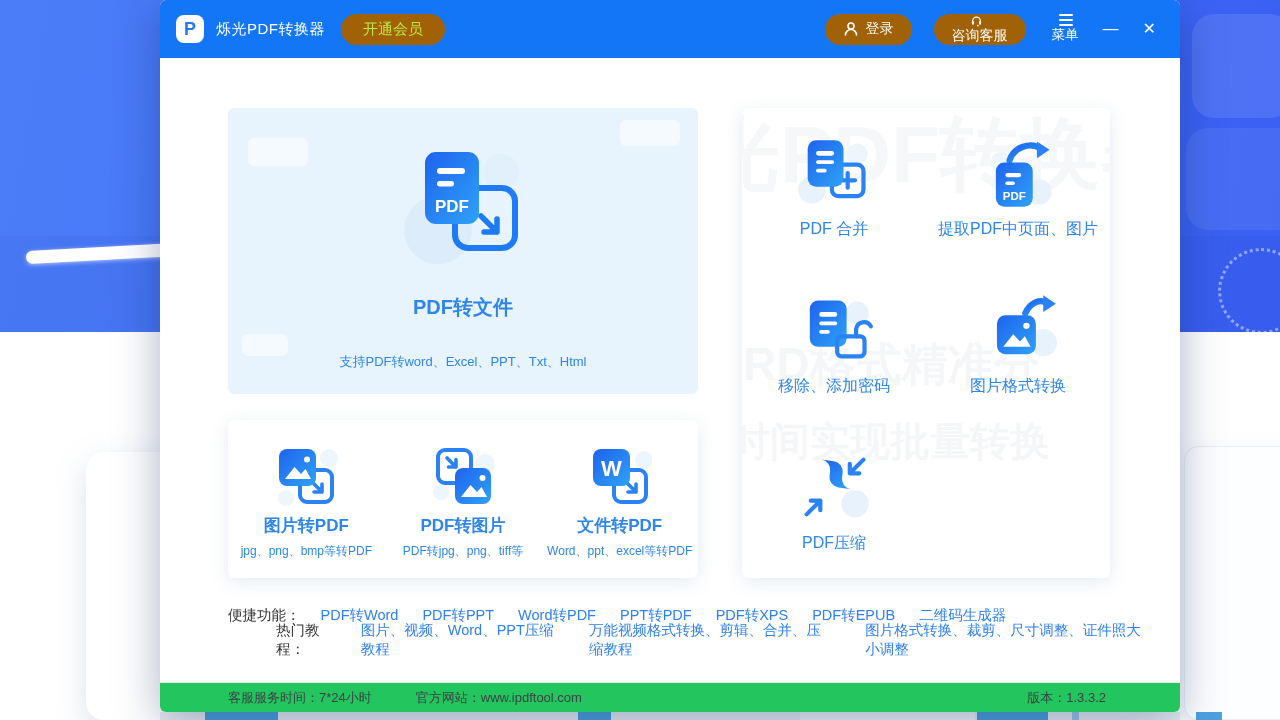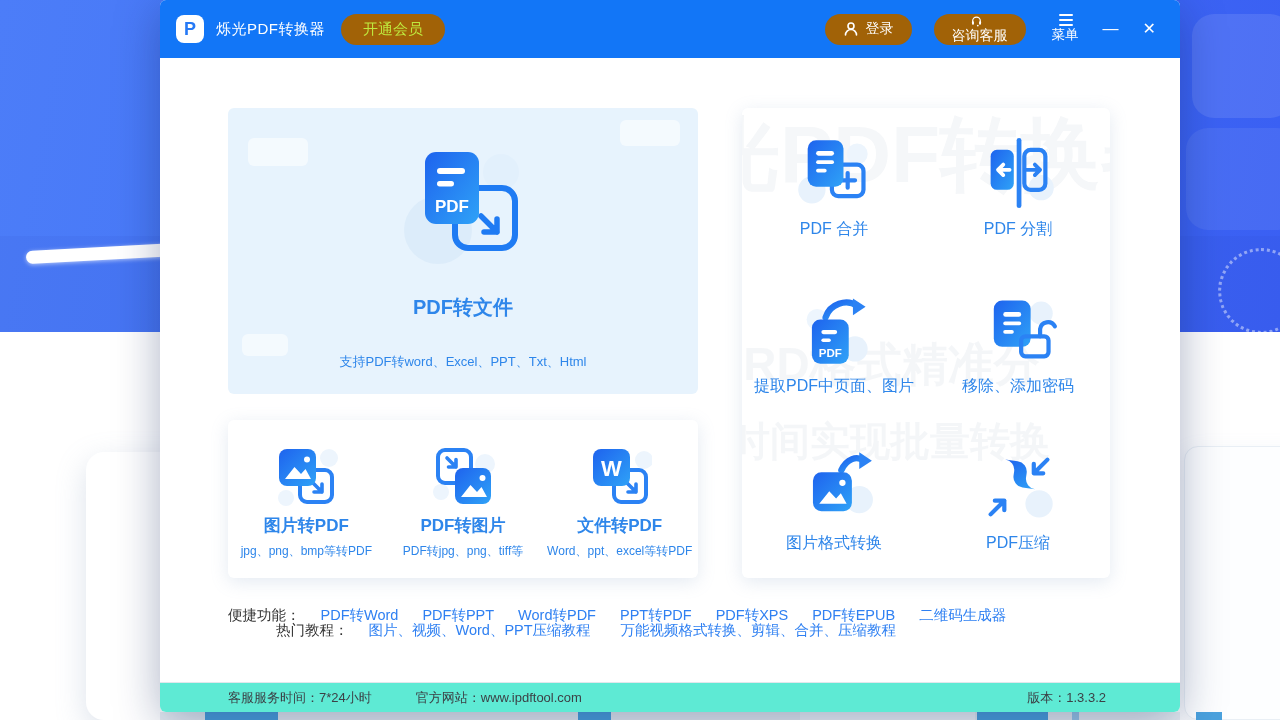--- a/index.html
+++ b/index.html
@@ -83,21 +83,21 @@
   .wm3 { position:absolute; left:-12px; top:306px; font-size:40px; }
 
   .link-row { position:absolute; left:68px; display:flex; align-items:center; font-size:14.5px; }
   .row-quick { top:548px; }
   .row-tut { top:563px;margin-left:48px; }
   .row-label { color:#333; margin-right:20px; }
   .row-quick a { margin-right:24px; }
   .row-tut a { margin-right:30px; }
   .link-row a { color:#2F80F2; text-decoration:none; cursor:pointer; }
 
-  .footer { position:absolute; left:0; right:0; bottom:0; height:30px; background:#5eead4;
+  .footer { position:absolute; left:0; right:0; bottom:0; height:30px; background:#22c55e;
     border-top:1px solid #E1E7EC; display:flex; align-items:center;
     padding:0 74px 0 68px; font-size:13px; color:#3C4146; }
   .site { margin-left:44px; }
   .version { margin-left:auto; }
 
   svg text { font-family:"Liberation Sans","DejaVu Sans",sans-serif; }
 </style>
 </head>
 <body>
 
@@ -240,31 +240,20 @@
           <rect x="36" y="30" width="30" height="30" rx="6" fill="none" stroke="#2B82F4" stroke-width="4"></rect>
           <path d="M51 38 v14 M44 45 h14" stroke="#2B82F4" stroke-width="4" stroke-linecap="round"></path>
           <rect x="13" y="7" width="34" height="44" rx="8" fill="url(#icg)"></rect>
           <rect x="21" y="17" width="17" height="4.5" rx="2.2" fill="#fff"></rect>
           <rect x="21" y="26" width="17" height="3.5" rx="1.7" fill="#fff"></rect>
           <rect x="21" y="34" width="10" height="3.5" rx="1.7" fill="#fff"></rect>
         </svg>
         <div class="tool-title">PDF 合并</div>
       </div>
 
-      <div class="tool-cell">
-        <svg width="80" height="80" viewBox="0 0 76 76">
-          <circle cx="60" cy="52" r="12" fill="#E8F2FC"></circle>
-          <rect x="12" y="16" width="22" height="38" rx="6" fill="url(#icg)"></rect>
-          <path d="M30 35 h-11 M19 35 l5 -5 M19 35 l5 5" stroke="#fff" stroke-width="3.6" stroke-linecap="round" stroke-linejoin="round" fill="none"></path>
-          <line x1="39" y1="7" x2="39" y2="69" stroke="#2B82F4" stroke-width="4.5" stroke-linecap="round"></line>
-          <rect x="44" y="16" width="20" height="38" rx="6" fill="none" stroke="#2B82F4" stroke-width="4"></rect>
-          <path d="M46 35 h13 M59 35 l-5 -5 M59 35 l-5 5" stroke="#2B82F4" stroke-width="3.6" stroke-linecap="round" stroke-linejoin="round" fill="none"></path>
-        </svg>
-        <div class="tool-title">PDF 分割</div>
-      </div>
 
       <div class="tool-cell">
         <svg width="80" height="80" viewBox="0 0 76 76">
           <circle cx="22" cy="28" r="10" fill="#EDF5FD"></circle>
           <circle cx="58" cy="56" r="12" fill="#E8F2FC"></circle>
           <path d="M30 26 C34 13, 50 8, 60 15" fill="none" stroke="url(#icg)" stroke-width="6" stroke-linecap="round"></path>
           <polygon points="56,8 68,16 56,24" fill="#2B82F4"></polygon>
           <rect x="17" y="28" width="35" height="42" rx="8" fill="url(#icg)"></rect>
           <rect x="26" y="38" width="15" height="4" rx="2" fill="#fff"></rect>
           <rect x="26" y="46" width="9" height="3.5" rx="1.7" fill="#fff"></rect>
@@ -317,20 +306,21 @@
       <a>PPT转PDF</a>
       <a>PDF转XPS</a>
       <a>PDF转EPUB</a>
       <a>二维码生成器</a>
     </div>
 
     <div class="link-row row-tut">
       <span class="row-label">热门教程：</span>
       <a>图片、视频、Word、PPT压缩教程</a>
       <a>万能视频格式转换、剪辑、合并、压缩教程</a>
+      <a>图片格式转换、裁剪、尺寸调整、证件照大小调整</a>
     </div>
   </div>
 
   <div class="footer">
     <span>客服服务时间：7*24小时</span>
     <span class="site">官方网站：www.ipdftool.com</span>
     <span class="version">版本：1.3.3.2</span>
   </div>
 </div>
 

